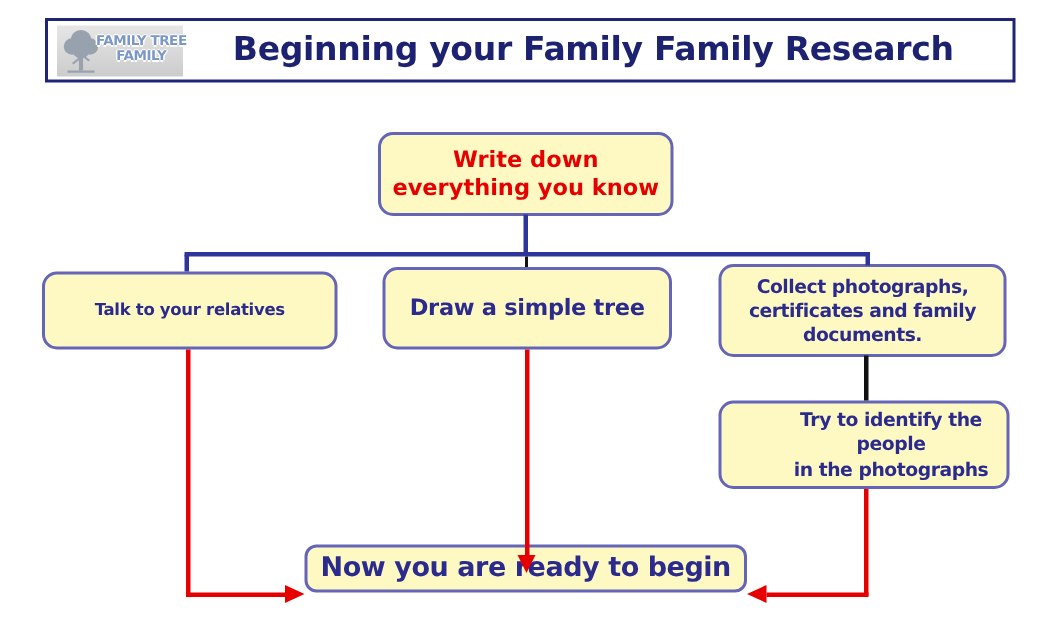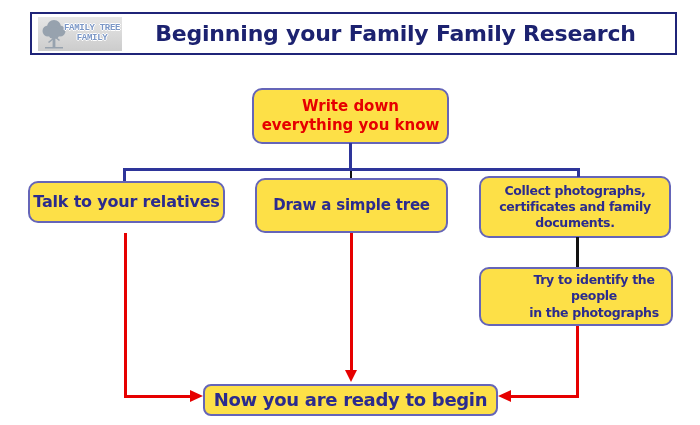--- a/index.html
+++ b/index.html
@@ -18,40 +18,40 @@
     background:linear-gradient(180deg,#e6e6e6,#cccccc);
     display:flex;align-items:center;justify-content:flex-start;
     padding:0 2px;box-sizing:border-box;
   }
   .logo svg{flex:0 0 auto;}
   .logo-text{
     display:flex;flex-direction:column;align-items:center;justify-content:center;
     margin-left:-4px;flex:1;
     font-size:9px;font-weight:bold;line-height:1.1;color:#7b97c6;
     text-shadow:-1px 0 #fff,1px 0 #fff,0 -1px #fff,0 1px #fff;
-    letter-spacing:-0.3px;white-space:nowrap;font-family:Liberation Mono, monospace;
+    letter-spacing:-0.3px;white-space:nowrap;
   }
   .title{
     flex:1;text-align:center;color:#1c2270;font-weight:bold;font-size:22px;
     letter-spacing:-0.2px;
   }
   
   .node{
-    position:absolute;box-sizing:border-box;background:#fde047;
+    position:absolute;box-sizing:border-box;background:#fef9c3;
     border:2px solid #6565b8;border-radius:10px;
     display:flex;align-items:center;justify-content:center;
     text-align:center;font-weight:bold;color:#2b2b8e;
     white-space:pre-line;line-height:1.3;
   }
   .n-start{left:252px;top:88px;width:197px;height:56px;color:#e60000;font-size:15px;}
-  .n-talk{left:28px;top:181px;width:197px;height:42px;font-size:16px;white-space:nowrap;letter-spacing:-0.2px;}
+  .n-talk{left:28px;top:181px;width:197px;height:52px;font-size:11px;white-space:nowrap;letter-spacing:-0.2px;}
   .n-draw{left:255px;top:178px;width:193px;height:55px;font-size:15px;white-space:nowrap;letter-spacing:-0.2px;}
   .n-collect{left:479px;top:176px;width:192px;height:62px;font-size:12.5px;letter-spacing:-0.3px;}
   .n-identify{left:479px;top:267px;width:194px;height:59px;font-size:12.5px;letter-spacing:-0.3px;padding-left:36px;}
-  .n-ready{left:203px;top:384px;width:295px;height:32px;font-size:18px;white-space:nowrap;border-radius:8px;letter-spacing:-0.3px;}
+  .n-ready{left:203px;top:363px;width:295px;height:32px;font-size:18px;white-space:nowrap;border-radius:8px;letter-spacing:-0.3px;}
   
   .line{position:absolute;}
   .navy{background:#2e359a;}
   .blk{background:#111111;}
   .red{background:#e60000;}
   .l-top-v{left:349px;top:143px;width:3px;height:27px;}
   .l-hbar{left:123px;top:168px;width:457px;height:3px;}
   .l-stub-left{left:123px;top:170px;width:3px;height:11px;}
   .l-stub-mid{left:350px;top:171px;width:2px;height:7px;}
   .l-stub-right{left:577px;top:170px;width:3px;height:7px;}

